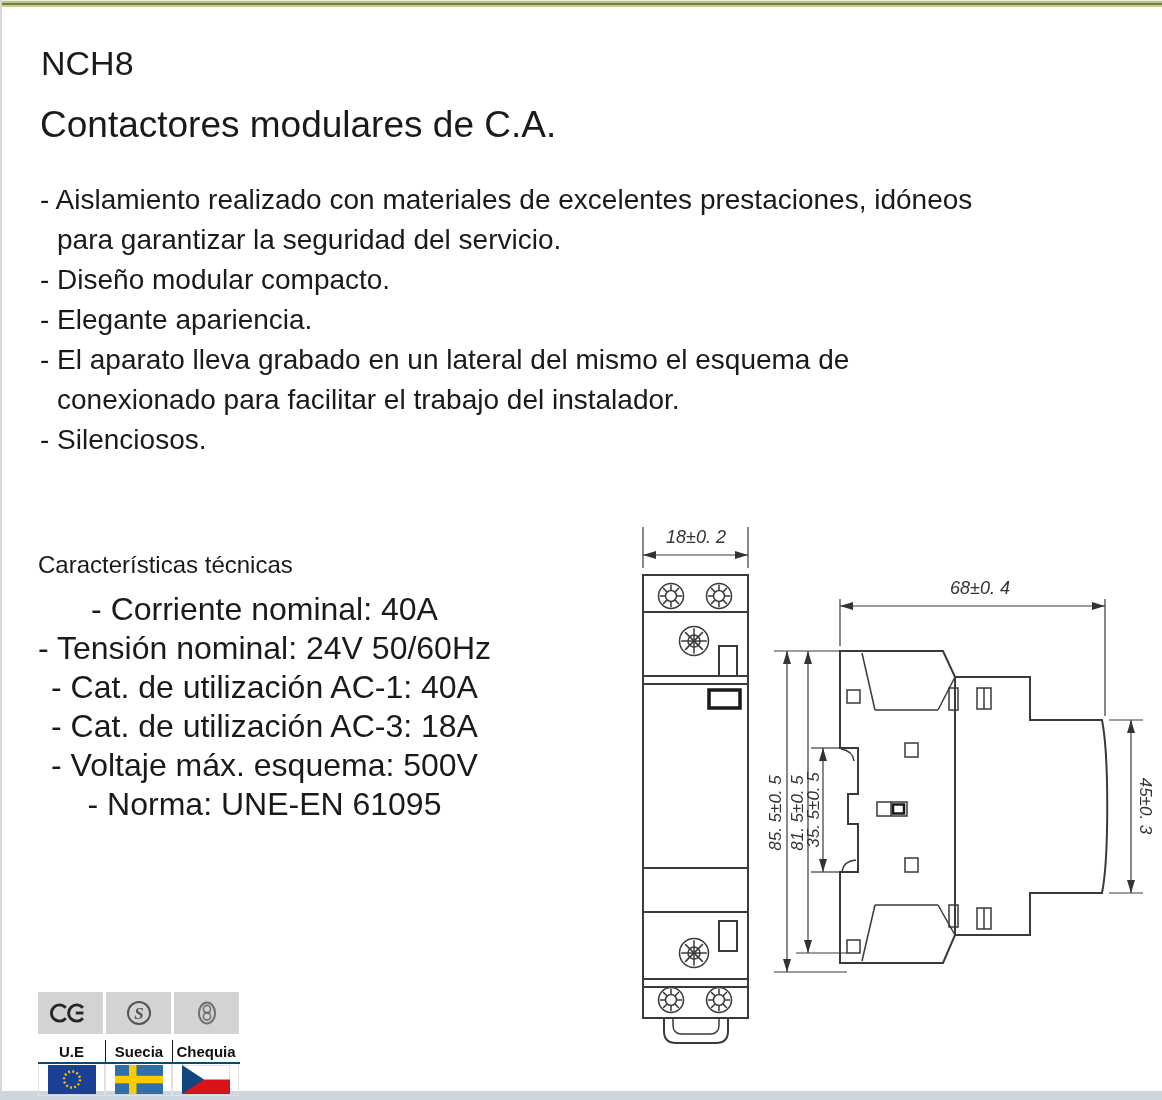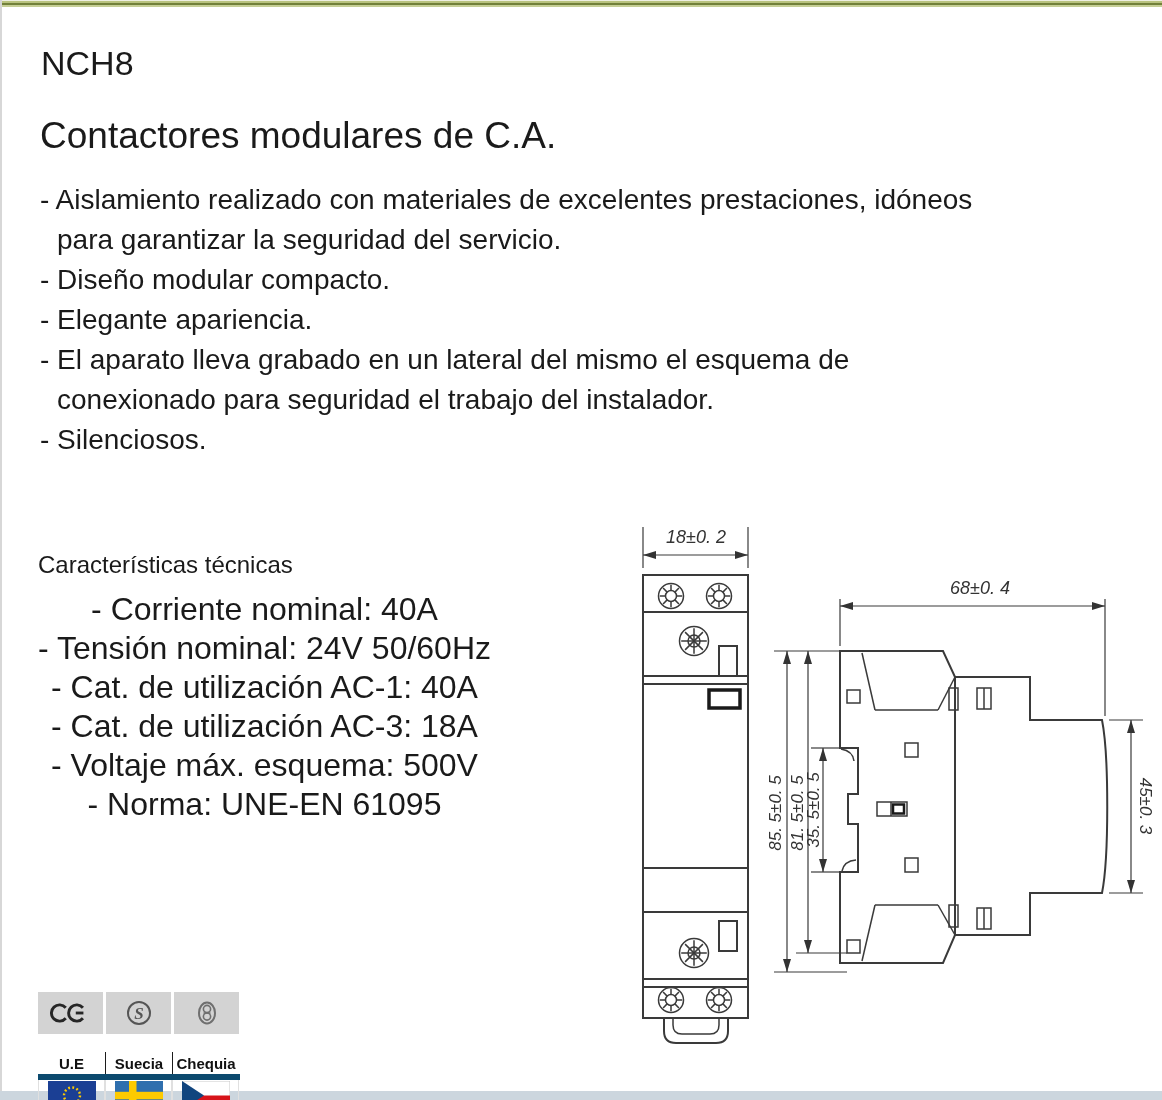--- a/index.html
+++ b/index.html
@@ -4,41 +4,41 @@
 <style>
   html,body{margin:0;padding:0;background:#ffffff;}
   #page{position:relative;width:1162px;height:1100px;background:#fff;overflow:hidden;
         font-family:"Liberation Sans",sans-serif;color:#1a1a1a;}
   .band-top{position:absolute;left:0;top:0;width:1162px;height:7px;
         background:linear-gradient(#eef0e2 0 1px,#b9c37f 1px 3px,#72813a 3px 5px,#c6cf95 5px 7px);}
   .band-bottom{position:absolute;left:0;top:1091px;width:1162px;height:9px;background:#ccd6de;}
   .edge-left{position:absolute;left:0;top:0;width:2px;height:1100px;background:#d7d7d7;}
 
   .model{position:absolute;left:41px;top:44px;font-size:34px;}
-  .title{position:absolute;left:40px;top:115px;font-size:37px;}
+  .title{position:absolute;left:40px;top:104px;font-size:37px;}
   .features{position:absolute;left:40px;top:180px;width:1092px;font-size:28px;line-height:40px;}
   .features .item{padding-left:17px;text-indent:-17px;white-space:pre-wrap;}
   .tech-heading{position:absolute;left:38px;top:551px;font-size:24px;}
   .specs{position:absolute;left:38px;top:590px;font-size:32px;line-height:39px;text-align:center;}
   .specs .item{white-space:pre;}
 
   
   .drawing{position:absolute;left:615px;top:510px;}
   .ol{fill:none;stroke:#3a3a3a;stroke-width:2;}
   .tl{fill:none;stroke:#3a3a3a;stroke-width:1.5;}
   .dim{fill:none;stroke:#3a3a3a;stroke-width:1.2;}
   .arr{fill:#333;stroke:none;}
   .dtxt{fill:#333;font-family:"Liberation Sans",sans-serif;font-style:italic;font-size:17px;}
   .dtxt.big{font-size:18px;}
 
   
   .certs{position:absolute;left:38px;top:992px;width:202px;}
   .cert-marks{display:flex;gap:3px;}
   .cert-mark-cell{width:65px;height:42px;background:#d3d3d3;display:flex;align-items:center;justify-content:center;}
-  .cert-labels{display:flex;border-bottom:6px solid #0c4a6e;margin-top:18px;}
+  .cert-labels{display:flex;border-bottom:2px solid #0c4a6e;margin-top:6px;}
   .cert-label-cell{width:67px;height:22px;display:flex;align-items:center;justify-content:center;
         font-size:15px;font-weight:700;color:#111;box-sizing:border-box;}
   .cert-label-cell + .cert-label-cell{border-left:1.5px solid #1c1c1c;}
   .cert-flags{display:flex;}
   .cert-flag-cell{width:67px;height:32px;display:flex;align-items:center;justify-content:center;
         border:1px solid #e0e0e0;border-top:none;box-sizing:border-box;}
 </style>
 </head>
 <body>
 
@@ -49,21 +49,21 @@
 
   <div class="model">NCH8</div>
   <div class="title">Contactores modulares de C.A.</div>
 
   <div class="features">
     <div class="item">- Aislamiento realizado con materiales de excelentes prestaciones, idóneos
 para garantizar la seguridad del servicio.</div>
     <div class="item">- Diseño modular compacto.</div>
     <div class="item">- Elegante apariencia.</div>
     <div class="item">- El aparato lleva grabado en un lateral del mismo el esquema de
-conexionado para seguridad el trabajo del instalador.</div>
+conexionado para facilitar el trabajo del instalador.</div>
     <div class="item">- Silenciosos.</div>
   </div>
 
   <div class="tech-heading">Características técnicas</div>
 
   <div class="specs">
     <div class="item">- Corriente nominal: 40A</div>
     <div class="item">- Tensión nominal: 24V 50/60Hz</div>
     <div class="item">- Cat. de utilización AC-1: 40A</div>
     <div class="item">- Cat. de utilización AC-3: 18A</div>

